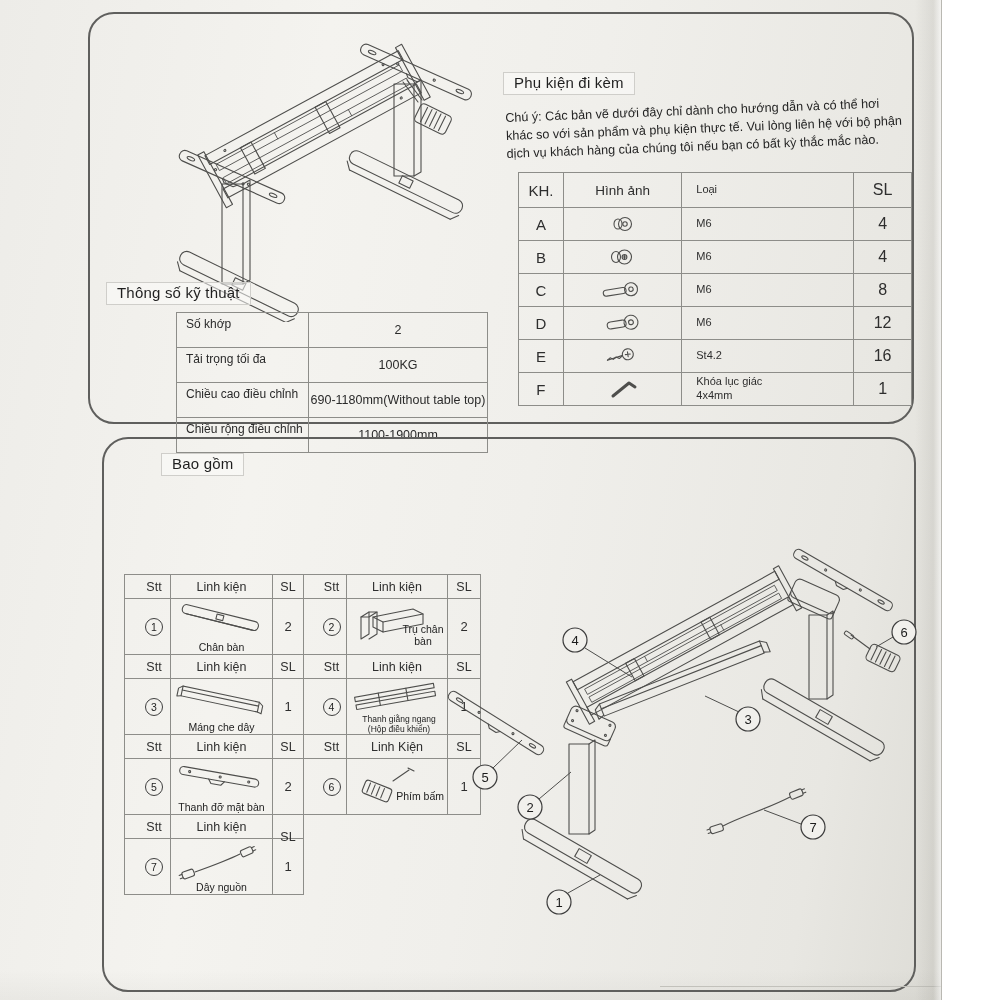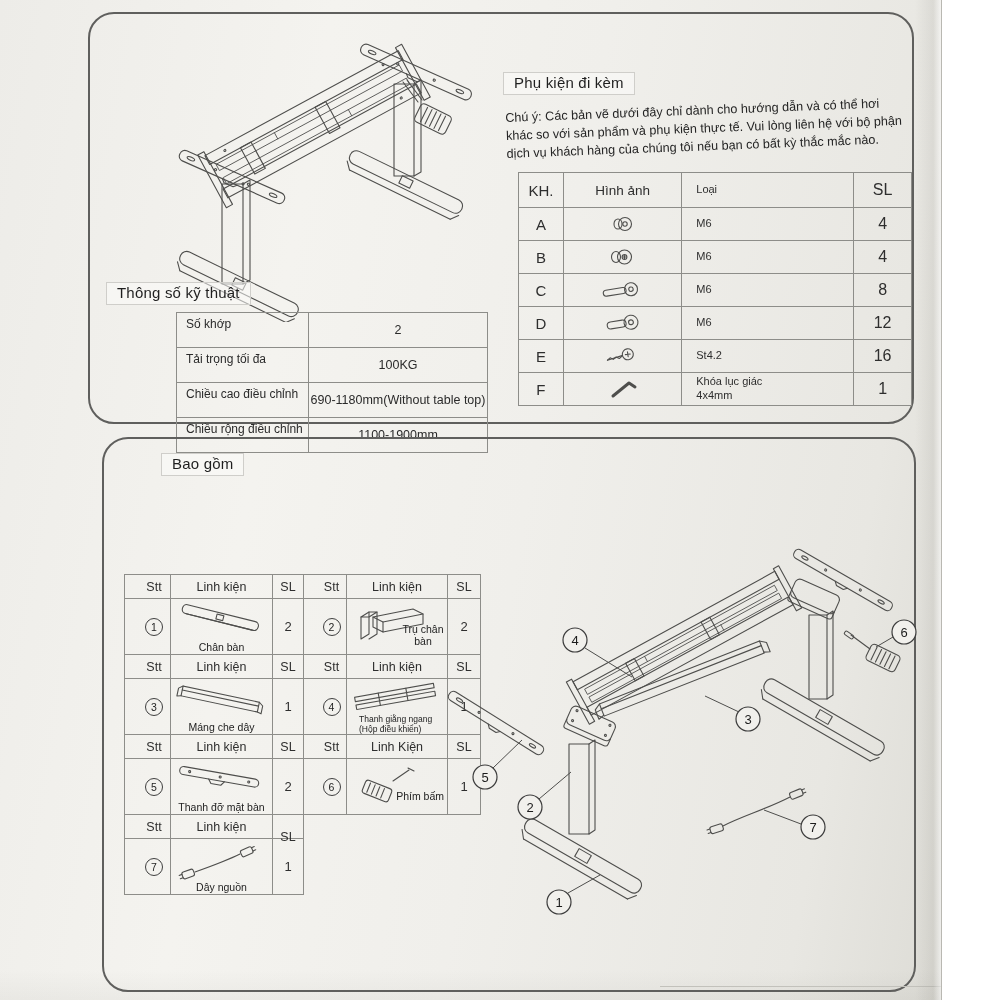--- a/index.html
+++ b/index.html
@@ -65,21 +65,21 @@
   .parts .right .c-part{width:98px;}
   .c-sl{width:28px;text-align:center;font-size:13px;}
   .parts .right .c-sl{width:30px;}
   .cnum{display:inline-block;width:16px;height:16px;border:1px solid #3f3f3f;border-radius:50%;
         font-size:10.5px;line-height:16px;text-align:center;color:#1e1e1e;background:transparent;}
   .part-icon{position:absolute;left:2px;top:2px;}
   .caption{position:absolute;font-size:10.5px;color:#222;white-space:nowrap;margin-top:10px;}
   .cap-bottom{left:0;right:0;bottom:1px;text-align:center;}
   .cap-right{right:2px;top:14px;width:44px;white-space:normal;text-align:center;line-height:1.15;}
   .cap-right6{right:3px;bottom:12px;}
-  .cap-two{left:12px;right:0;bottom:0;font-size:8.5px;line-height:1.2;white-space:normal;}
+  .cap-two{left:4px;right:0;bottom:0;text-align:center;font-size:8.5px;line-height:1.2;white-space:normal;}
   .sl-offset{display:inline-block;transform:translateY(10px);}
 
   
   .lw{stroke:#4e4e4c;fill:none;stroke-width:1.1;stroke-linejoin:round;stroke-linecap:round;}
   .lw-thin{stroke-width:.8;}
   .callout circle{stroke:#3c3c3c;fill:#f1f0ec;stroke-width:1.2;}
   .callout text{fill:#1c1c1c;font-size:13px;font-family:"Liberation Sans",sans-serif;}
   .callout line{stroke:#4e4e4c;stroke-width:1;}
 </style>
 </head>

